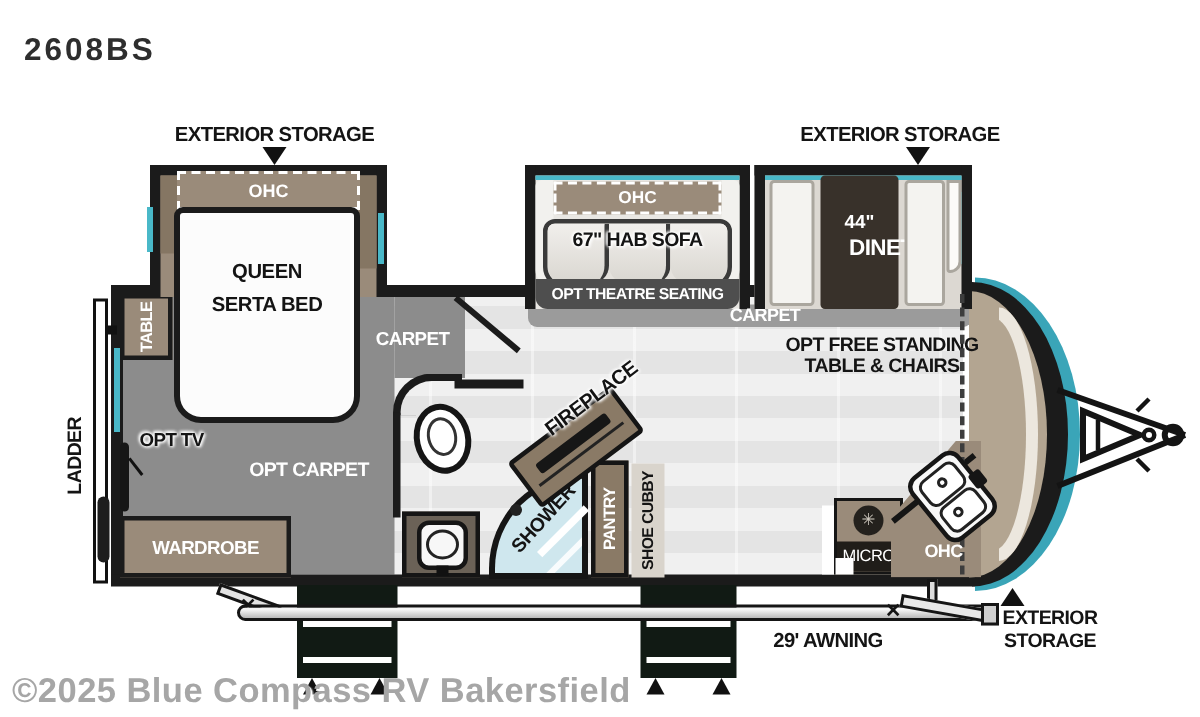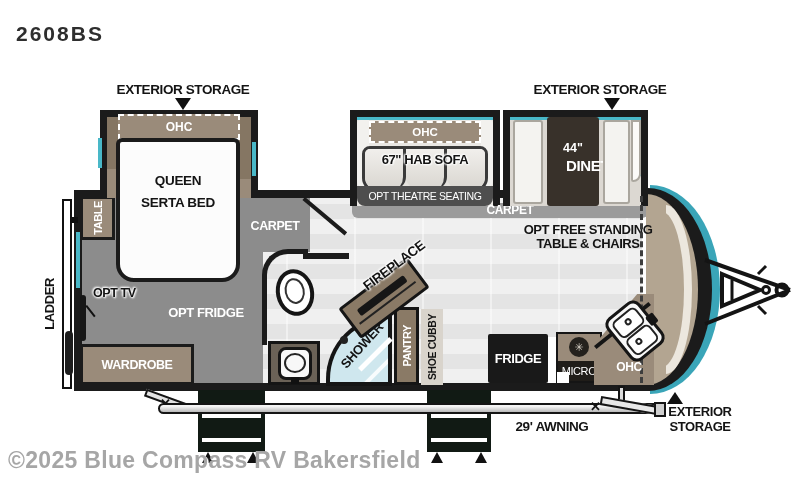--- a/index.html
+++ b/index.html
@@ -94,21 +94,21 @@
   <div class="abs tan" style="left:118px;top:114px;width:122px;height:26px;border:2px dashed #fff;display:flex;align-items:center;justify-content:center;">
     <span style="color:#fff;font-weight:700;font-size:12px;">OHC</span>
   </div>
   <div class="teal" style="left:98px;top:138px;width:4px;height:30px;"></div>
   <div class="teal" style="left:252px;top:142px;width:4px;height:34px;"></div>
   <div class="abs" style="left:116px;top:138px;width:124px;height:144px;background:#fcfcfc;border:4px solid #1b1b1b;border-radius:6px 6px 18px 18px;padding-top:28px;text-align:center;">
     <span style="display:block;font-size:13.5px;font-weight:700;color:#141414;letter-spacing:-0.3px;line-height:1.6;">QUEEN</span>
     <span style="display:block;font-size:13.5px;font-weight:700;color:#141414;letter-spacing:-0.3px;line-height:1.6;">SERTA BED</span>
   </div>
   <div class="lblW ctr" style="left:243px;top:219px;width:64px;font-size:12.5px;">CARPET</div>
-  <div class="lblW ctr" style="left:158px;top:305px;width:96px;font-size:13px;">OPT FRIDGE</div>
+  <div class="lblW ctr" style="left:158px;top:305px;width:96px;font-size:13px;">OPT CARPET</div>
 
   <div class="abs" style="left:276px;top:269px;width:38px;height:47px;background:#fff;border:4px solid #151515;border-radius:50%;transform:rotate(-12deg);">
     <div style="margin:5px 5px;height:26px;border:2px solid #333;border-radius:50%;"></div>
   </div>
   <div class="abs" style="left:268px;top:341px;width:52px;height:44px;background:#6b6257;border:3px solid #151515;"></div>
   <div class="abs" style="left:278px;top:347px;width:34px;height:33px;background:#f7f7f7;border:3px solid #151515;border-radius:8px;">
     <div style="margin:3px;height:20px;border:2px solid #222;border-radius:50%;"></div>
   </div>
   <div class="abs" style="left:291px;top:377px;width:8px;height:7px;background:#111;"></div>
 
@@ -139,43 +139,40 @@
   <div class="abs tan" style="left:369px;top:121px;width:112px;height:22px;border:2px dashed #fff;display:flex;align-items:center;justify-content:center;">
     <span style="color:#fff;font-weight:700;font-size:11.5px;">OHC</span>
   </div>
   <div class="cushions" style="left:362px;top:146px;width:126px;height:46px;">
     <div class="cushion"></div>
     <div class="cushion"></div>
     <div class="cushion"></div>
   </div>
   <div class="lblK ctr glow" style="left:362px;top:152px;width:126px;font-size:13px;">67" HAB SOFA</div>
   <div class="abs" style="left:357px;top:186px;width:136px;height:20px;background:#4e4e4e;border-radius:0 0 8px 8px;display:flex;align-items:center;justify-content:center;">
-    <span style="color:#fff;font-weight:400;font-size:10.5px;letter-spacing:-0.4px;">OPT THEATRE SEATING</span>
+    <span style="color:#fff;font-weight:700;font-size:10.5px;letter-spacing:-0.4px;">OPT THEATRE SEATING</span>
   </div>
   <div class="lblW ctr" style="left:476px;top:203px;width:68px;font-size:12px;">CARPET</div>
 
   <div class="abs" style="left:503px;top:110px;width:145px;height:96px;border:7px solid #1b1b1b;border-bottom:none;background:#dcd8d2;"></div>
   <div class="teal" style="left:510px;top:117px;width:131px;height:3px;"></div>
   <div class="teal" style="left:638px;top:128px;width:3px;height:48px;"></div>
   <div class="bench" style="left:513px;top:120px;width:30px;height:84px;"></div>
   <div class="abs" style="left:547px;top:117px;width:52px;height:89px;background:#38312a;border-radius:3px;padding-top:24px;text-align:center;">
     <span style="display:block;color:#fff;font-weight:700;font-size:12.5px;line-height:1.25;">44"</span>
     <span style="display:block;color:#fff;font-weight:700;font-size:15px;line-height:1.25;letter-spacing:-0.4px;padding-left:19px;">DINETTE</span>
   </div>
   <div class="bench" style="left:603px;top:120px;width:27px;height:84px;"></div>
   <div class="bench" style="left:631px;top:120px;width:10px;height:62px;border-radius:0 0 10px 3px;background:#fbfaf8;"></div>
 
   <div class="lblK ctr" style="left:508px;top:223px;width:160px;font-size:13px;line-height:1.1;">
     <span style="display:block;text-align:center;">OPT FREE STANDING</span>
     <span style="display:block;">TABLE &amp; CHAIRS</span>
   </div>
 
-  <div class="abs" style="left:488px;top:334px;width:60px;height:49px;background:#191919;border-radius:2px;display:flex;align-items:center;justify-content:center;">
-    <span style="color:#fff;font-weight:700;font-size:13px;letter-spacing:-0.4px;">FRIDGE</span>
-  </div>
   <div class="abs" style="left:548px;top:337px;width:8px;height:46px;background:#fff;"></div>
   <div class="abs tan" style="left:556px;top:332px;width:46px;height:51px;border:2px solid #151515;">
     <div style="width:20px;height:20px;border-radius:50%;background:#24211d;margin:3px auto 0;color:#cfc9bf;font-size:11px;line-height:20px;text-align:center;">✳</div>
     <div style="position:absolute;left:0;right:0;bottom:0;height:20px;background:#201d19;display:flex;align-items:center;justify-content:center;">
       <span style="color:#fff;font-weight:400;font-size:11px;letter-spacing:-0.4px;">MICRO</span>
     </div>
   </div>
   <div class="abs" style="left:557px;top:372px;width:12px;height:11px;background:#fff;"></div>
   <div class="abs tan" style="left:594px;top:294px;width:60px;height:91px;clip-path:polygon(100% 0,100% 100%,0 100%,0 56%,72% 0);"></div>
   <div class="abs" style="left:594px;top:346px;width:70px;border-top:4px solid #151515;transform:rotate(-39deg);transform-origin:left top;"></div>

